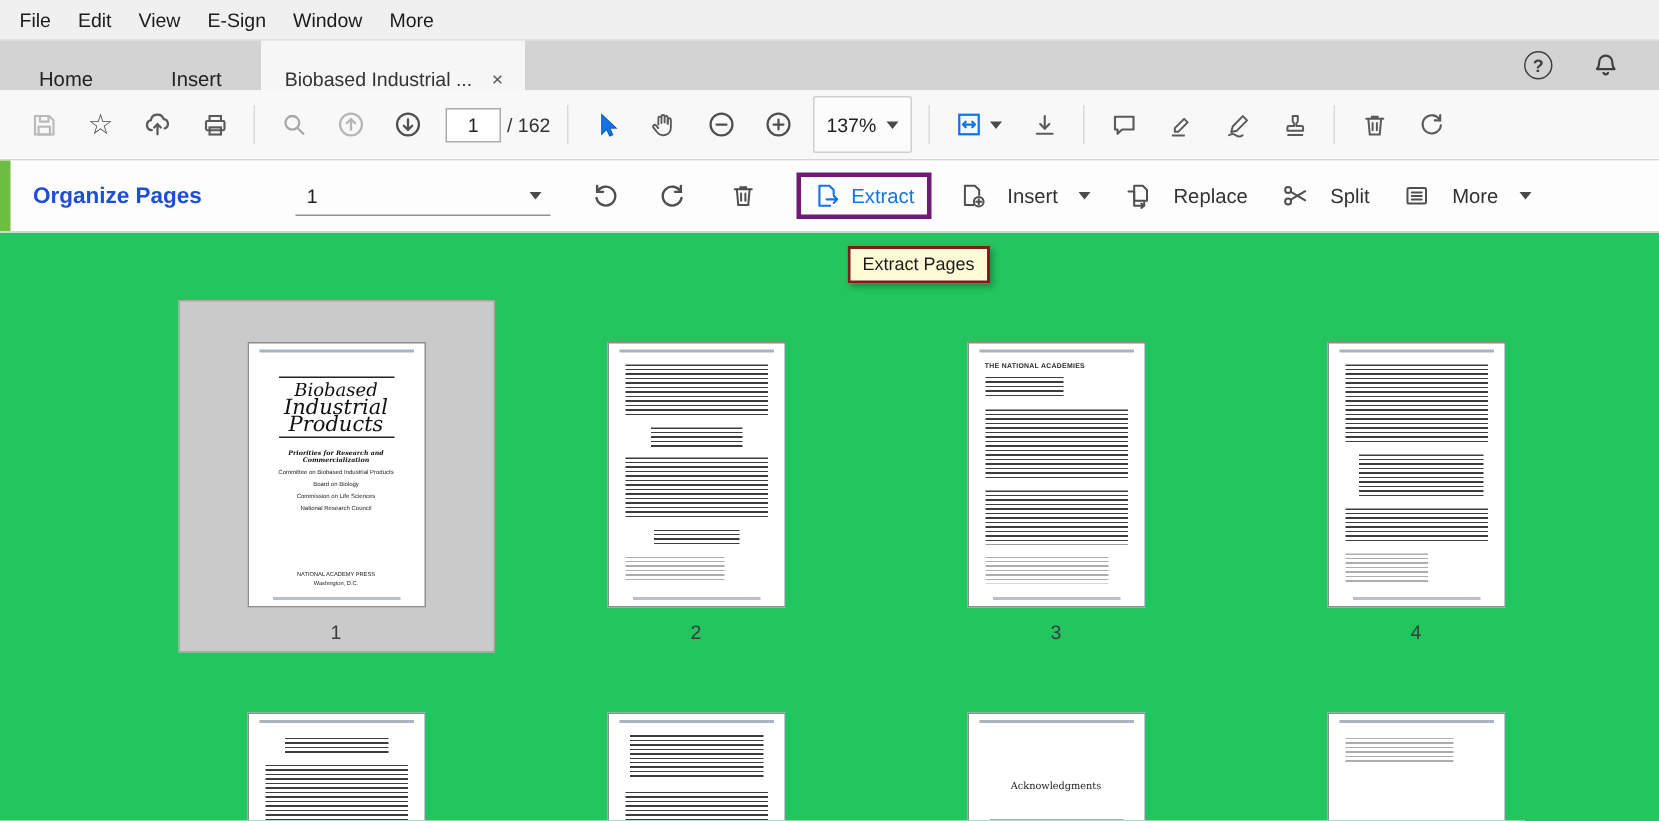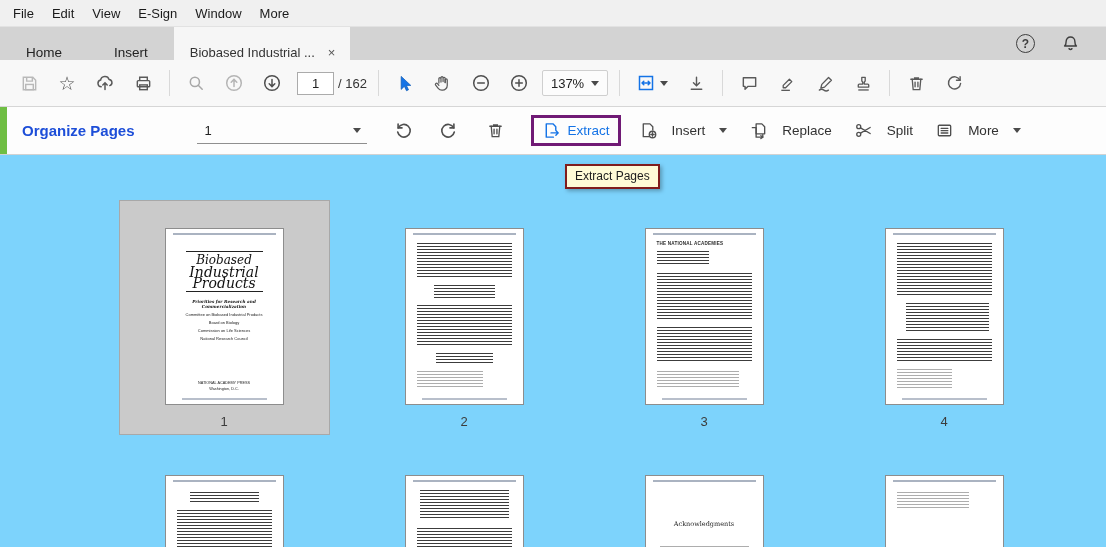--- a/index.html
+++ b/index.html
@@ -18,39 +18,39 @@
   .tab-close { margin-left:10px; font-size:13px; color:#555; padding:0 3px; }
   .tab-bar-right { margin-left:auto; display:flex; align-items:center; gap:26px; padding-right:26px; }
   .help-circle { width:19px; height:19px; border:1.6px solid #3e3e3e; border-radius:50%; display:flex; align-items:center; justify-content:center; font-size:12px; font-weight:bold; color:#3e3e3e; }
 
   
   .toolbar { height:47px; background:#f8f8f8; border-bottom:1px solid #d6d6d6; display:flex; align-items:center; padding:0 10px; }
   .tbtn { width:32px; height:32px; display:flex; align-items:center; justify-content:center; border-radius:3px; margin:0 3px; }
   .tsep { width:1px; height:26px; background:#d9d9d9; margin:0 7px; }
   .page-num-input { width:37px; height:23px; border:1px solid #ababab; background:#fff; font-size:13px; text-align:center; color:#222; margin:0 4px 0 6px; font-family:inherit; }
   .page-total { font-size:13px; color:#333; margin-right:4px; }
-  .zoom-box { display:flex; align-items:center; gap:7px; border:1px solid #cfcfcf; background:#fcfcfc; height:26px; padding:0 8px; margin:0 4px; font-size:13px; color:#222; border-radius:2px; }
+  .zoom-box { display:flex; align-items:center; gap:7px; border:1px solid #cfcfcf; background:#fcfcfc; height:38px; padding:0 8px; margin:0 4px; font-size:13px; color:#222; border-radius:2px; }
   .caret { width:0; height:0; border-left:4px solid transparent; border-right:4px solid transparent; border-top:5px solid #4a4a4a; display:inline-block; }
 
   
   .organize-bar { height:48px; background:#fdfdfd; border-bottom:1px solid #d2d2d2; display:flex; align-items:center; position:relative; padding-left:22px; }
   .green-accent { position:absolute; left:0; top:0; bottom:0; width:7px; background:#6FBE44; }
   .organize-title { font-size:15px; font-weight:bold; color:#1d4ed8; margin-right:62px; }
   .range-combo { width:170px; height:27px; border-bottom:1px solid #8f8f8f; background:#fdfdfd; display:flex; align-items:center; justify-content:space-between; padding:0 6px 0 8px; font-size:13px; color:#222; margin-right:22px; }
   .obtn { display:flex; align-items:center; justify-content:center; width:30px; height:30px; border-radius:3px; }
   .otool { display:flex; align-items:center; gap:14px; font-size:13.5px; color:#323232; padding:4px 6px; border-radius:3px; white-space:nowrap; }
   .extract-highlight { border:3px solid #701a75; padding:3px 8px; display:flex; align-items:center; margin:0 12px 0 10px; }
   .extract-btn { display:flex; align-items:center; gap:7px; font-size:13.5px; color:#1473E6; background:none; border:none; font-family:inherit; cursor:pointer; }
   .gap14 { margin-right:14px; } .gap18 { margin-right:18px; } .gap10 { margin-right:10px; }
 
   
   .tooltip { position:absolute; left:565px; top:164px; background:#fffbd6; border:2px solid #7f1d1d; padding:3px 8px 4px; font-size:12px; color:#1c1c1c; box-shadow:2px 2px 4px rgba(0,0,0,.28); z-index:50; }
 
   
-  .content { height:392px; background:#7dd3fc; overflow:hidden; padding:45px 0 0 104px; display:grid; grid-template-columns:repeat(4,240px); row-gap:12px; justify-items:center; }
+  .content { height:392px; background:#22c55e; overflow:hidden; padding:45px 0 0 104px; display:grid; grid-template-columns:repeat(4,240px); row-gap:12px; justify-items:center; }
   .thumb-box { padding:28px 46px 6px; display:flex; flex-direction:column; align-items:center; }
   .thumb-box.selected { background:#cacaca; border:1px solid #a8a8a8; padding:27px 45px 5px; }
   .page-preview { width:119px; height:177px; background:#fff; border:1px solid #8d8d8d; position:relative; overflow:hidden; }
   .page-number { margin-top:9px; font-size:13px; color:#3c3c3c; }
 
   .hdr-line { position:absolute; top:4px; left:7px; right:7px; height:2px; background:#7d8ba0; opacity:.65; }
   .ftr-line { position:absolute; bottom:4px; left:16px; right:16px; height:2px; background:#7d8ba0; opacity:.55; }
   .ft { background-image:repeating-linear-gradient(#3c3c3c 0 1px, transparent 1px 3px); position:absolute; }
   .ft.light { opacity:.42; }
 

